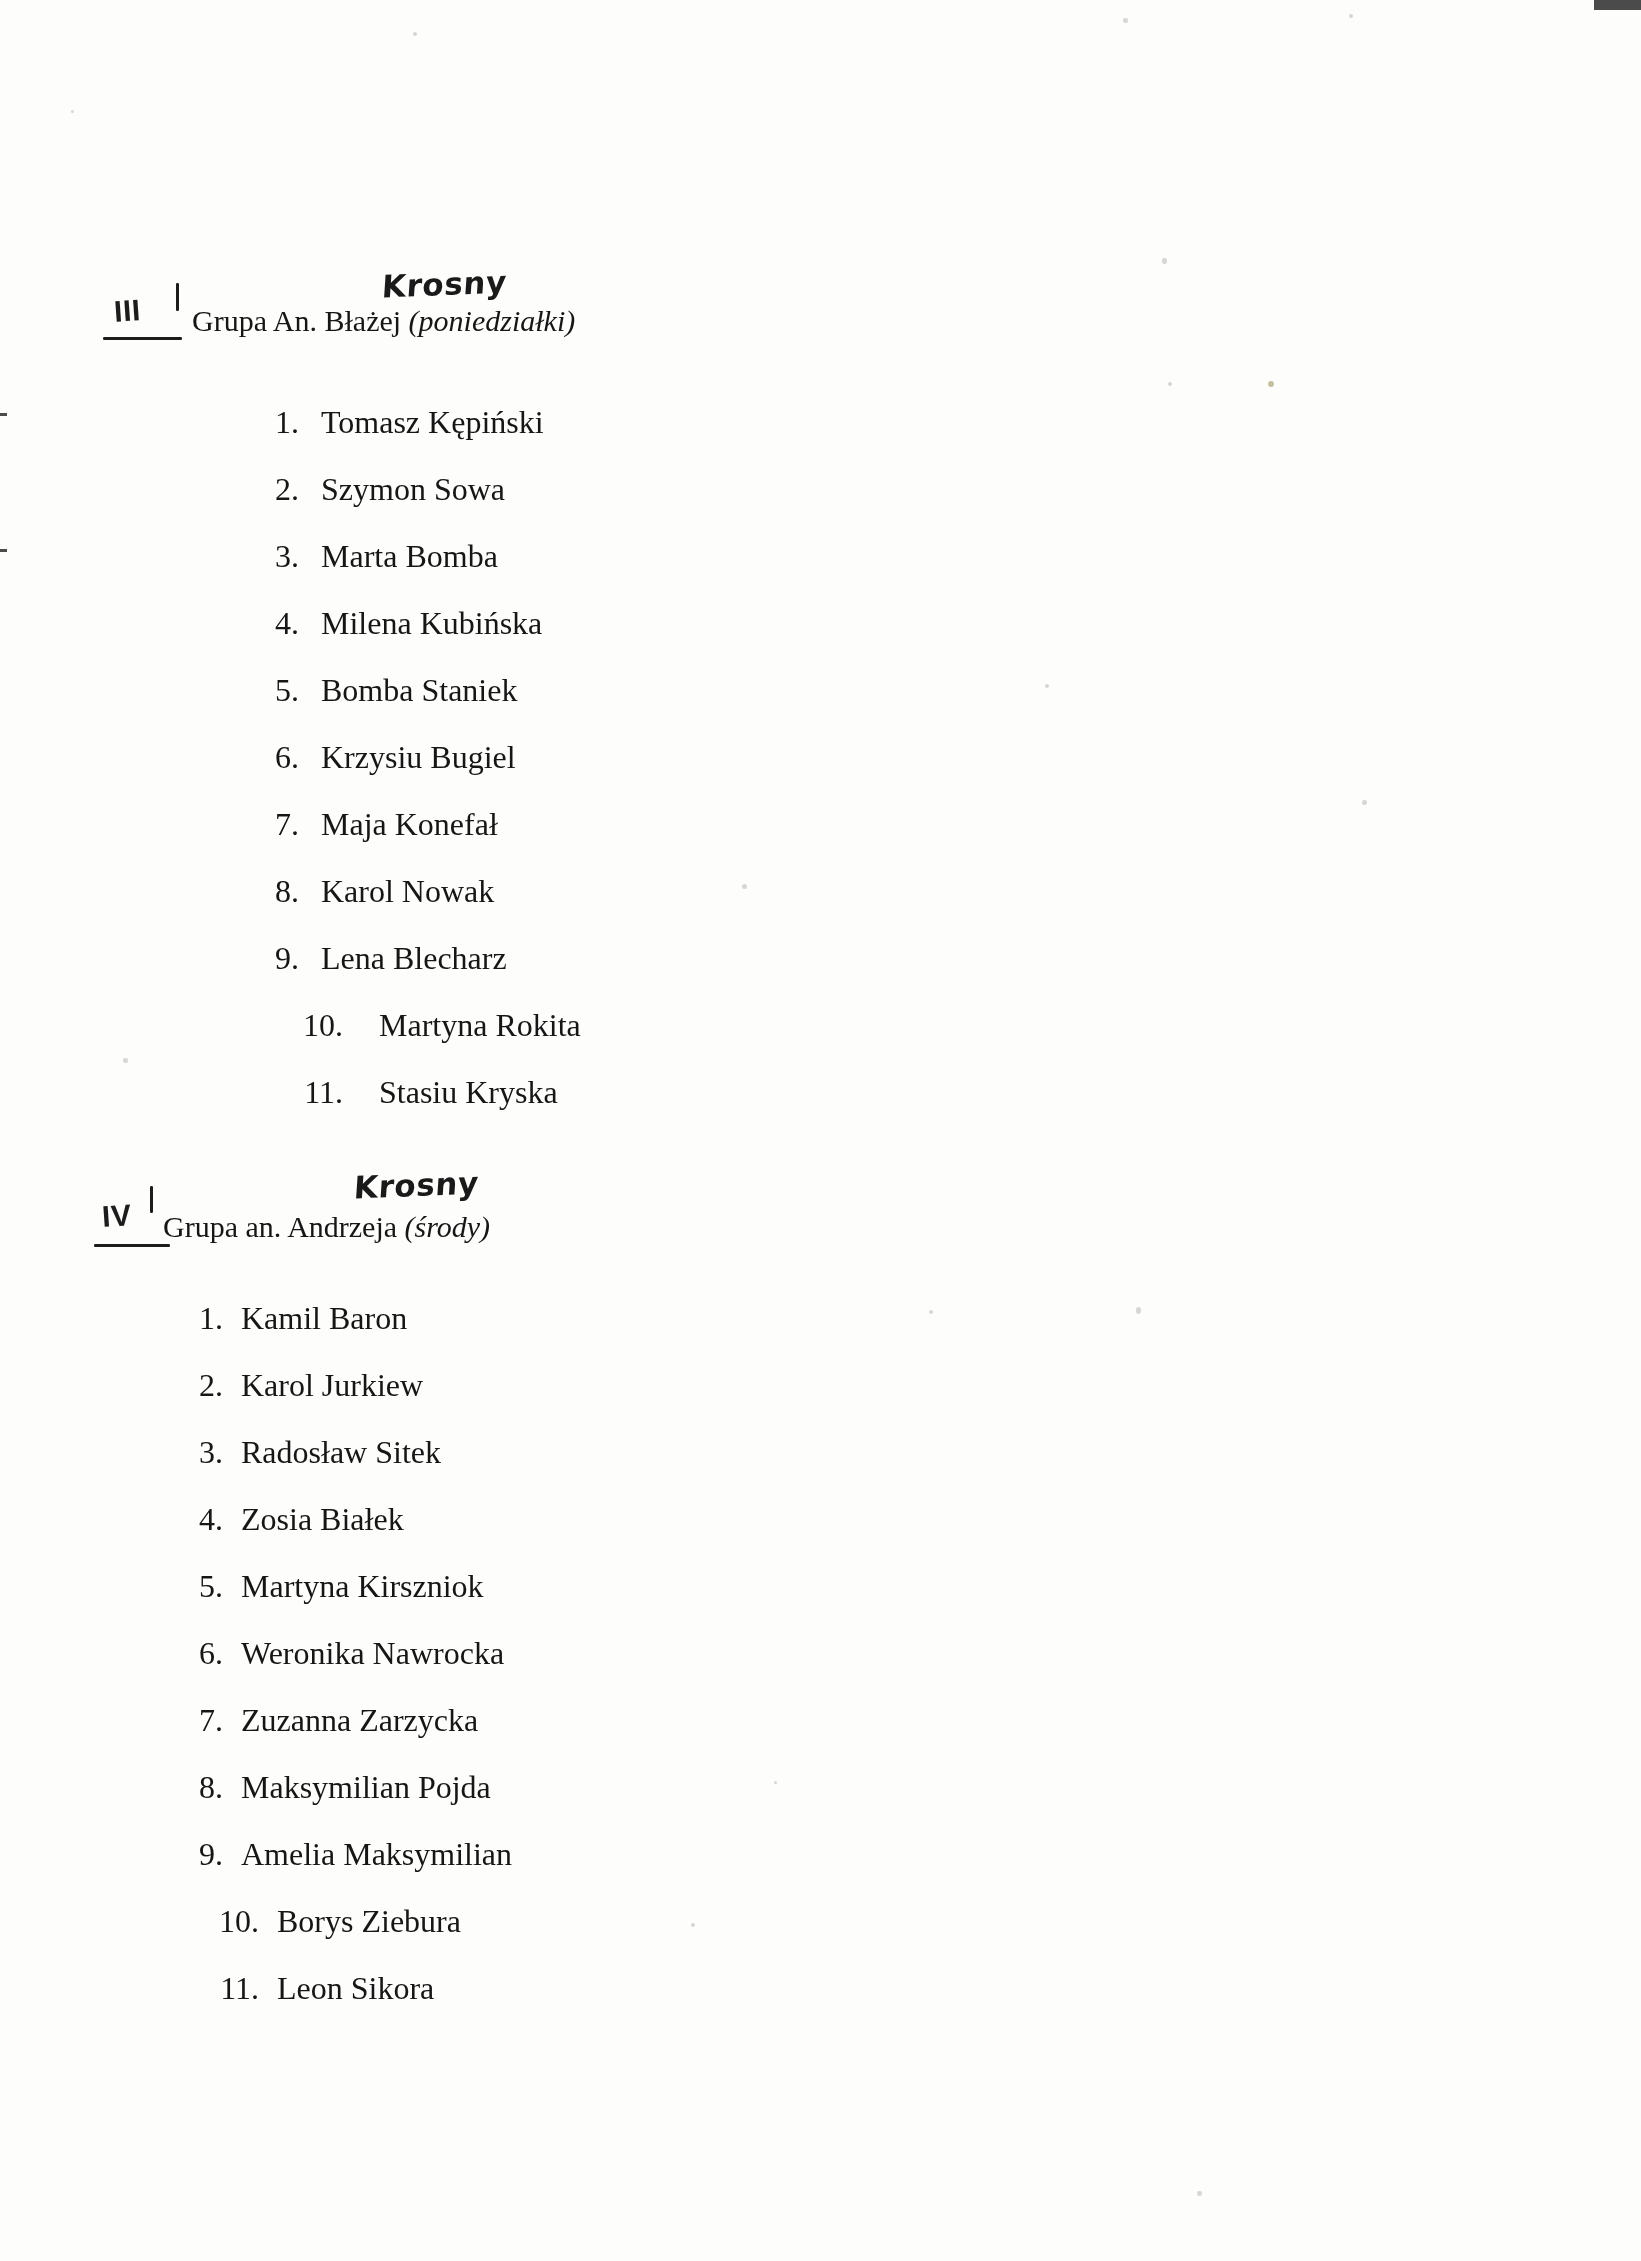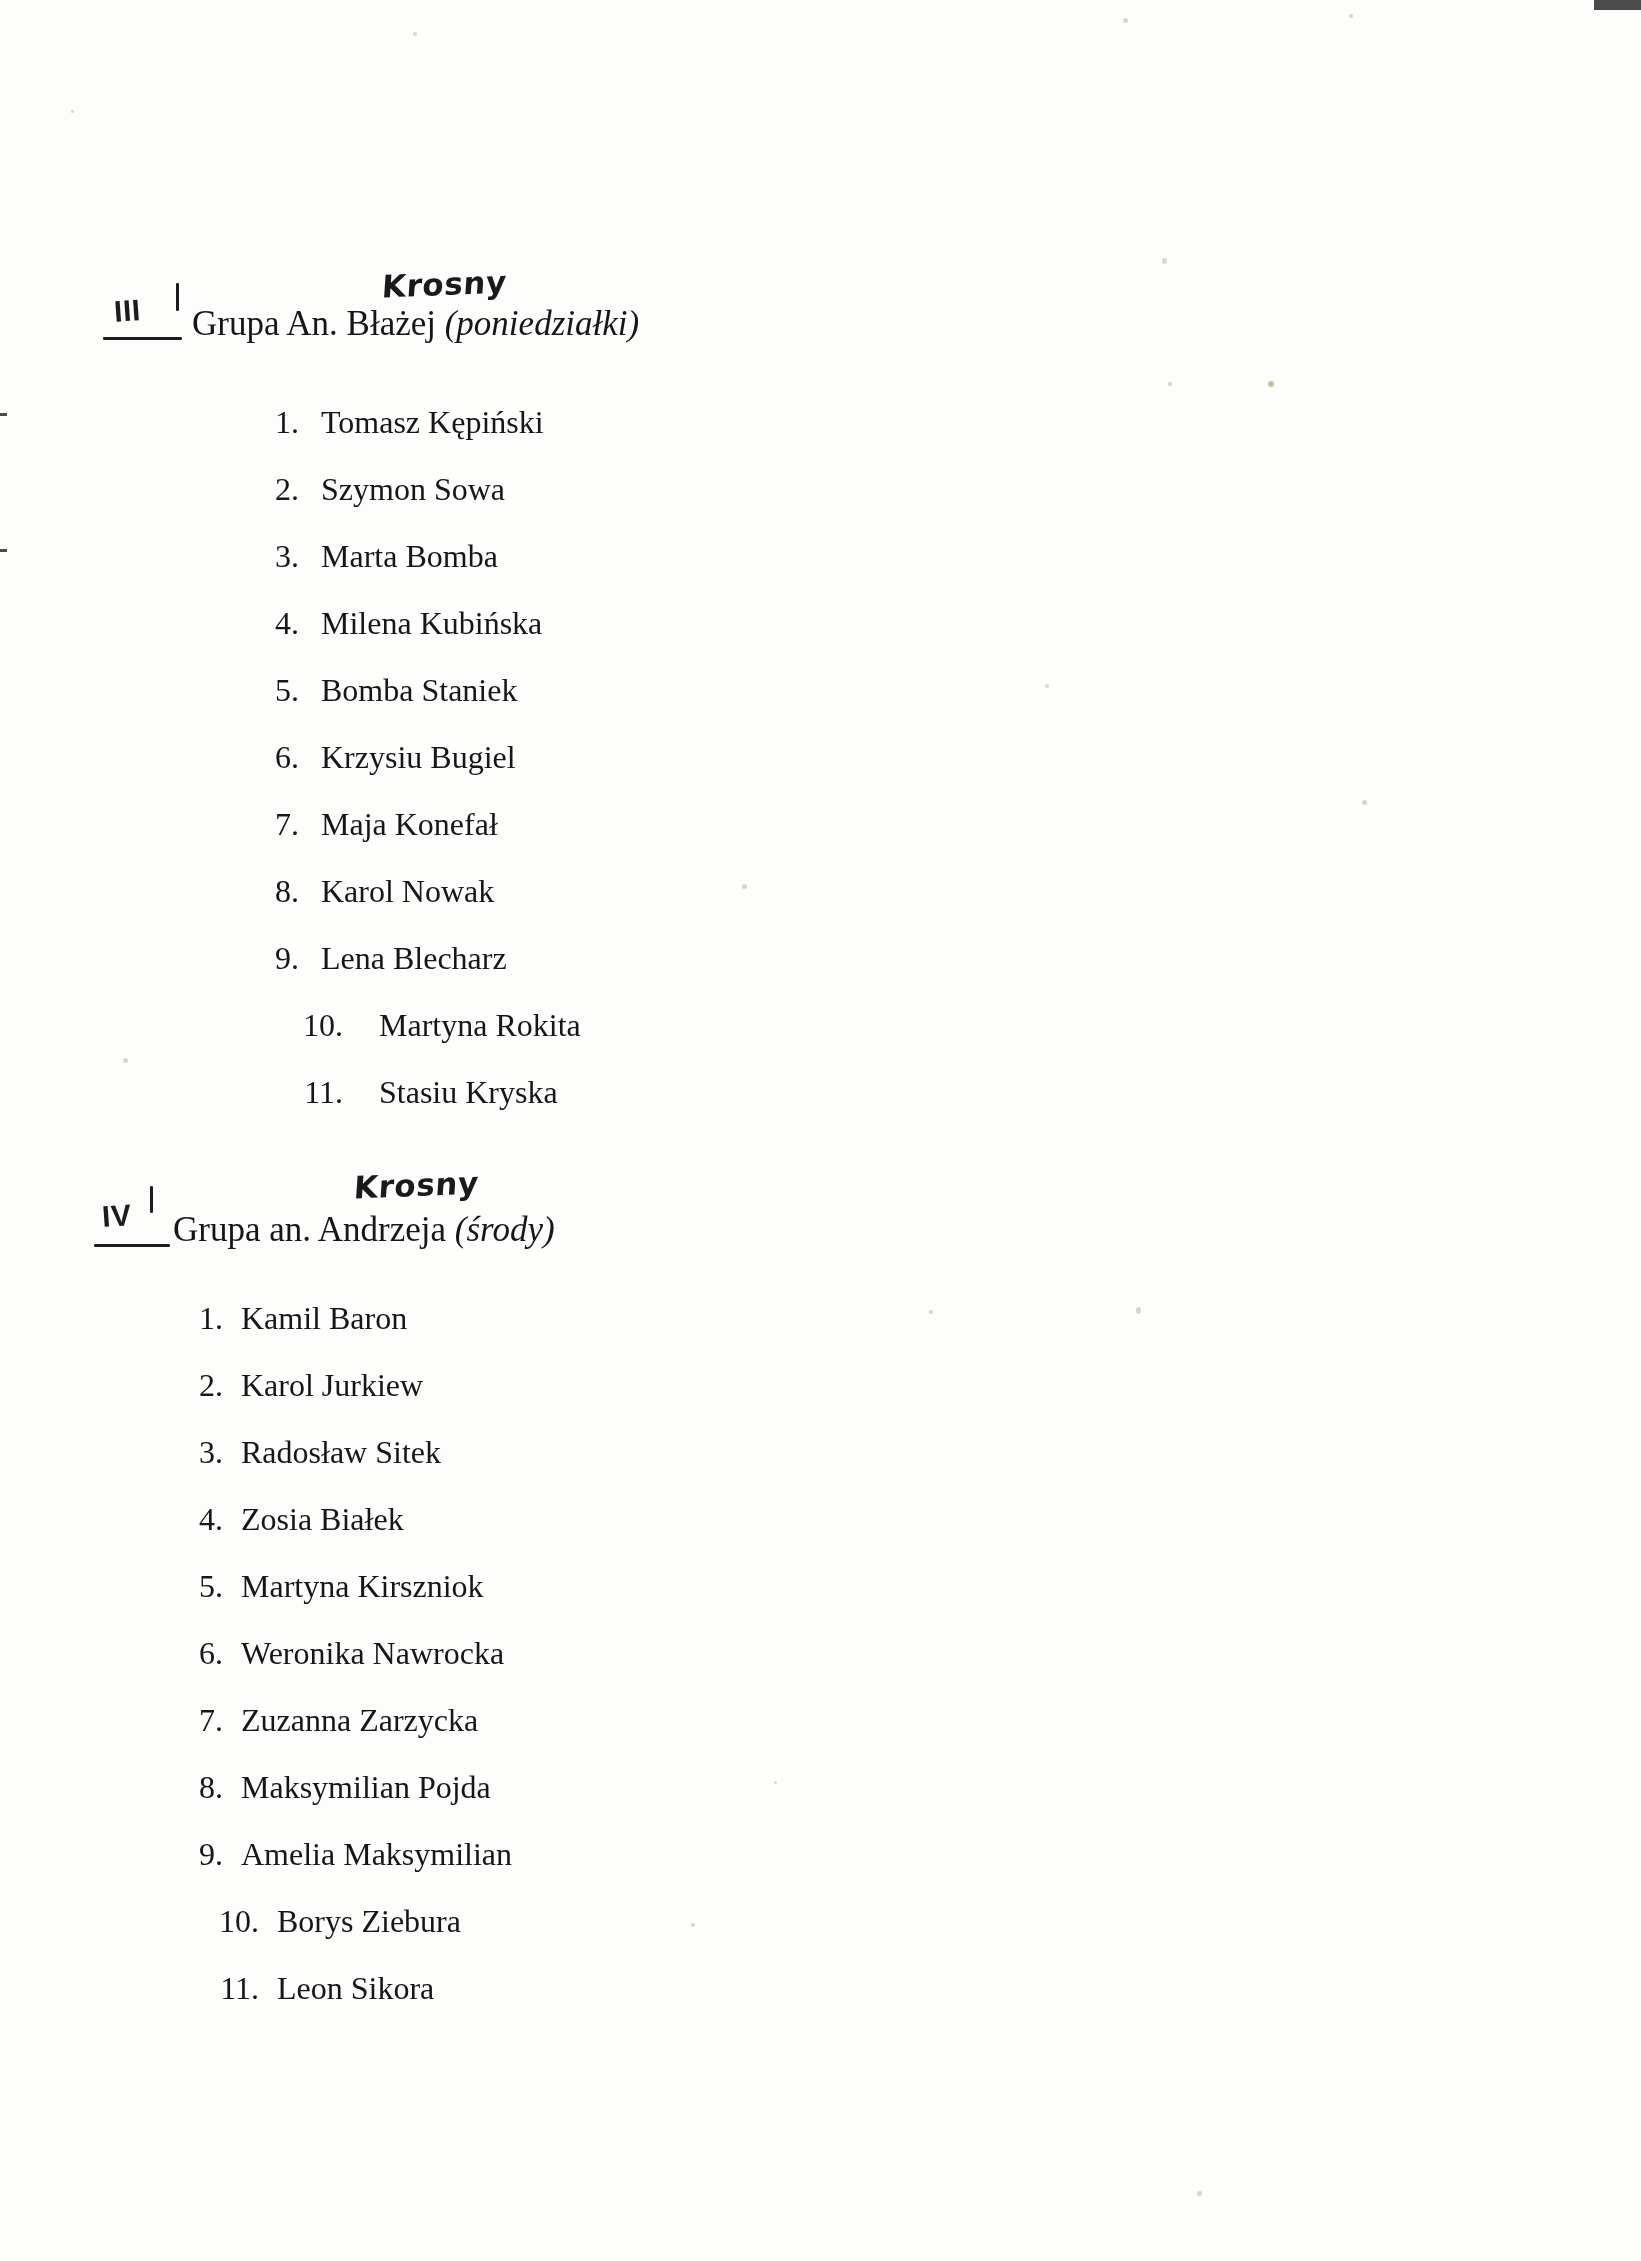--- a/index.html
+++ b/index.html
@@ -73,21 +73,21 @@
     font-family: "DejaVu Sans", sans-serif;
     font-size: 31px;
     font-weight: 600;
     color: #1a1a1a;
     letter-spacing: 0.6px;
     transform: rotate(-2.2deg) skewX(-6deg);
   }
 
   .group-title {
     position: absolute;
-    font-size: 35px;
+    font-size: 30px;
     line-height: 1;
     white-space: nowrap;
   }
   .group-title .day {
     font-style: italic;
   }
 
   .name-list {
     position: absolute;
     margin: 0;
@@ -210,21 +210,21 @@
 
   <div class="section" style="top:1136px;">
 
     <div class="group-header">
       <div class="roman-tick" style="left:150px; top:50px; height:27px;"></div>
       <div class="roman" style="left:102px; top:63px;">IV</div>
       <div class="roman-rule" style="left:94px; top:108px; width:76px;"></div>
 
       <div class="handwritten" style="left:354px; top:31px;">Krosny</div>
 
-      <div class="group-title" style="left:173px; top:76px;">
+      <div class="group-title" style="left:163px; top:76px;">
         <span>Grupa an. Andrzeja</span>
         <span class="day">(środy)</span>
       </div>
     </div>
 
     <ul class="name-list g4" style="left:169px; top:166px;">
       <li class="name-row">
         <span class="name-num">1.</span>
         <span class="name-text">Kamil Baron</span>
       </li>

